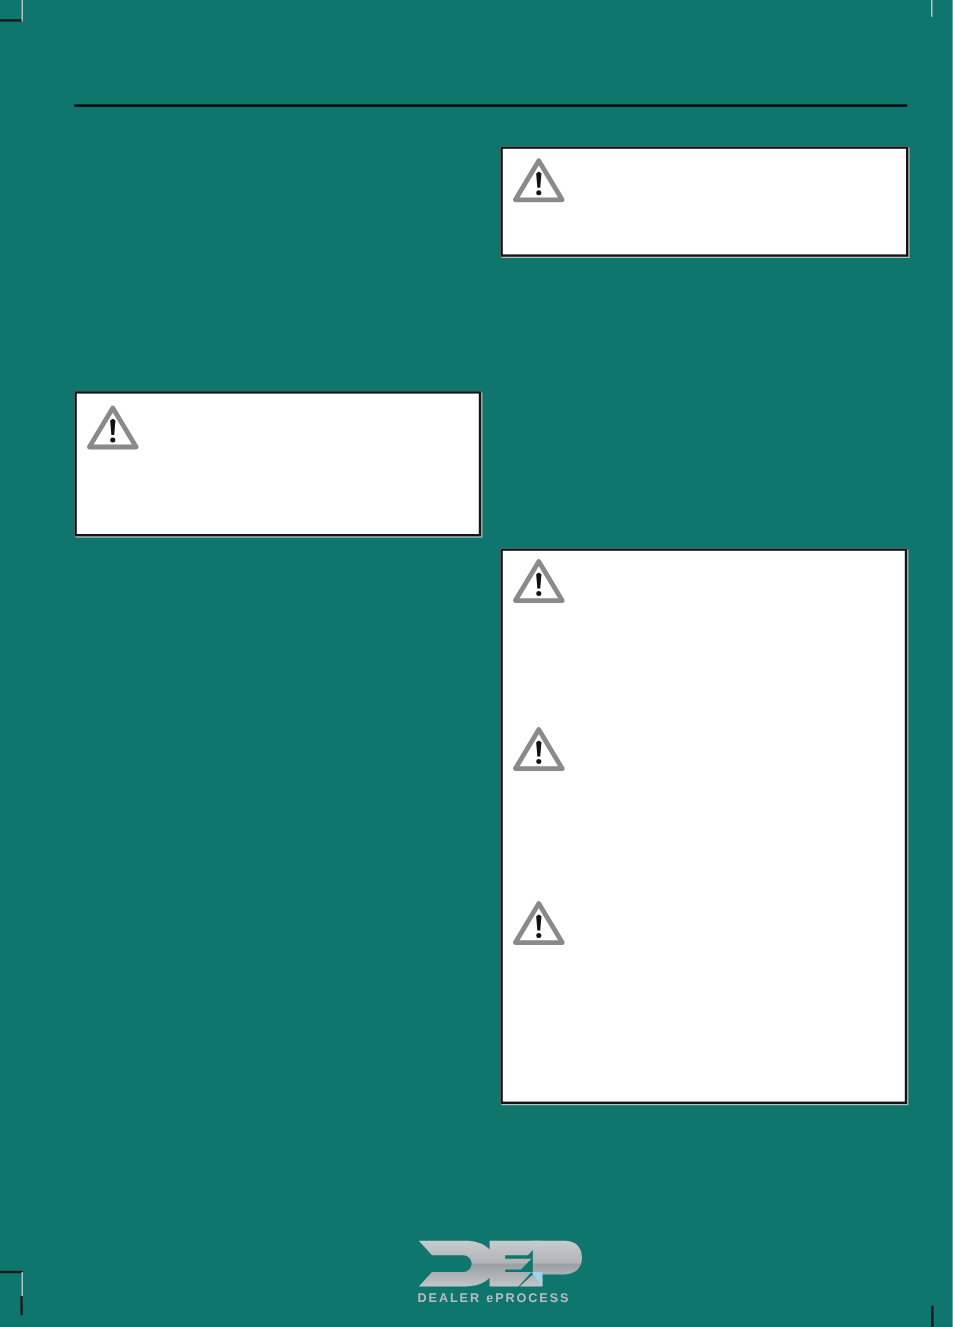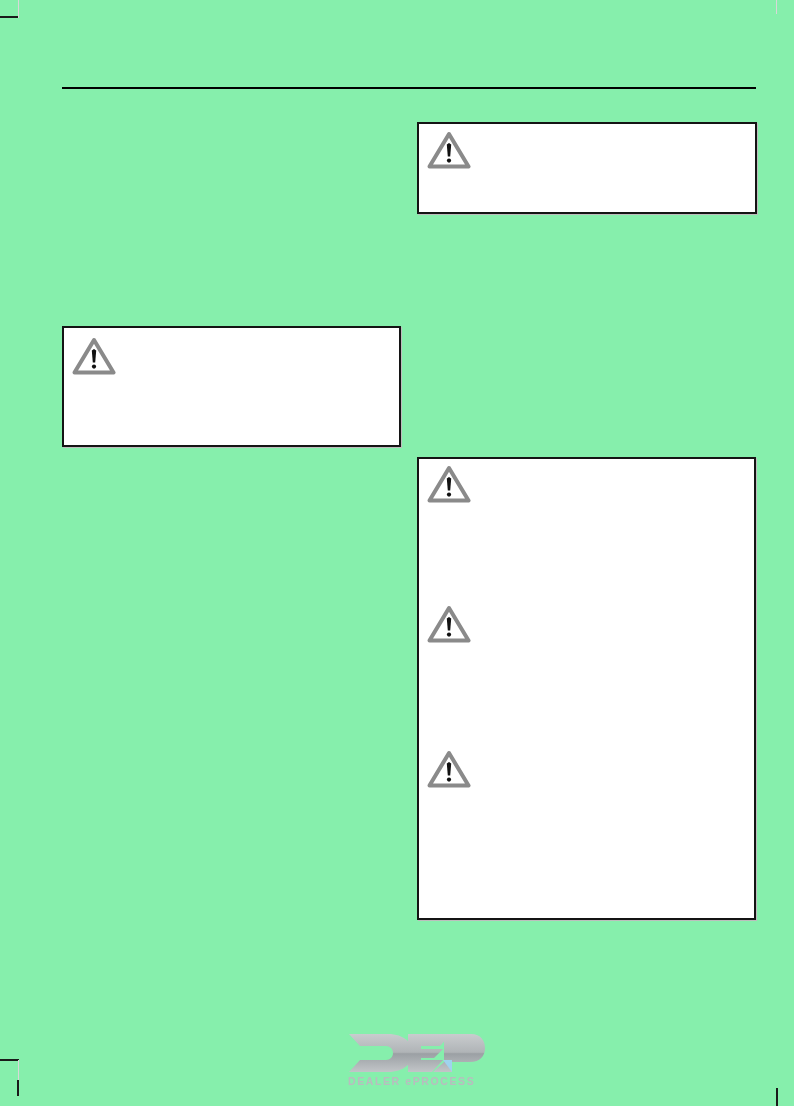--- a/index.html
+++ b/index.html
@@ -9,21 +9,21 @@
     background: #ffffff;
   }
   body {
     font-family: "Liberation Sans", sans-serif;
   }
 
   .page {
     position: relative;
     width: 794px;
     height: 1106px;
-    background: #86efac;
+    background: #0f766e;
     overflow: hidden;
   }
 
   
   .crop-mark {
     position: absolute;
     background: #1a1a1a;
   }
   .crop-mark.faint {
     background: #d8d8d8;

